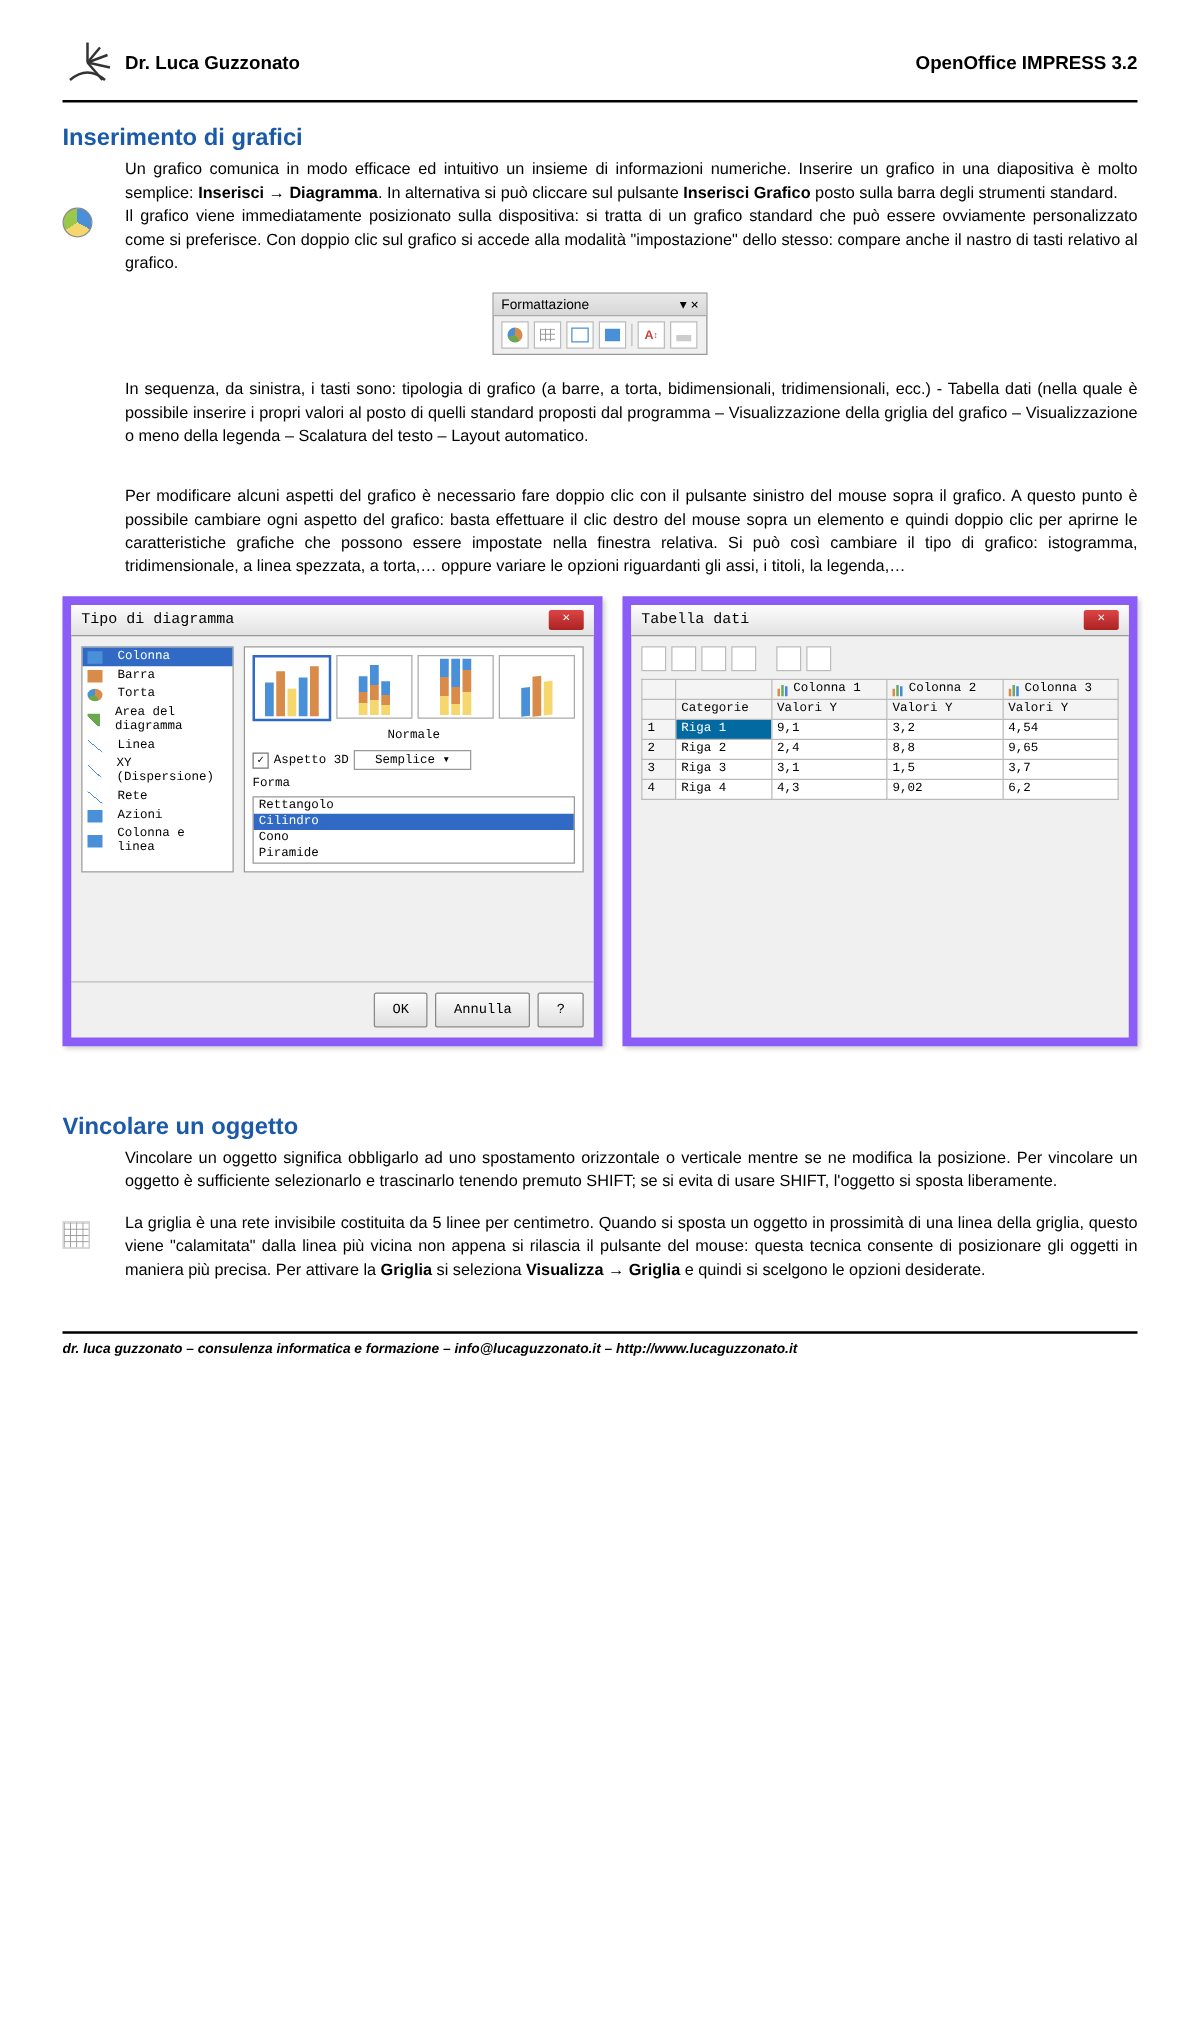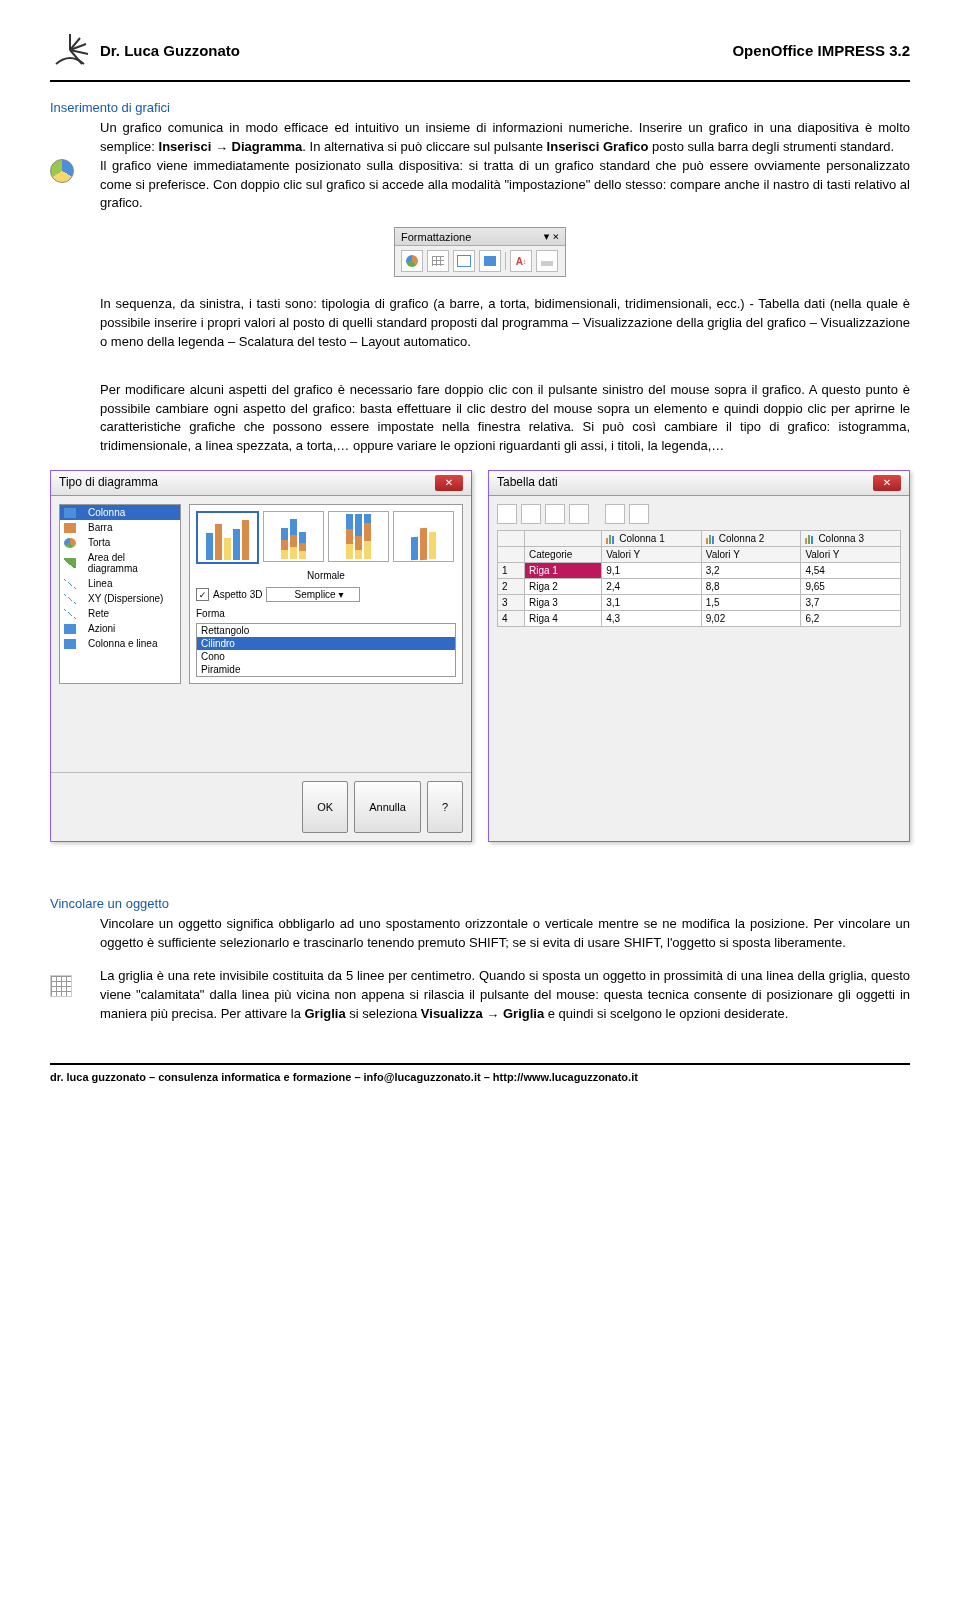--- a/index.html
+++ b/index.html
@@ -3,39 +3,39 @@
 <meta charset="utf-8">
 <style>
 body { font-family: Verdana, Arial, sans-serif; font-size: 13px; color: #000; margin: 0; padding: 0; background: #fff; width: 960px; }
 .page { padding: 30px 50px 20px 50px; }
 .header-row { display: flex; justify-content: space-between; align-items: center; margin-bottom: 10px; }
 .header-logo { width: 40px; height: 40px; display: flex; align-items: center; justify-content: center; }
 .header-left { display: flex; align-items: center; gap: 10px; }
 .header-name { font-weight: bold; font-size: 15px; }
 .header-right { font-weight: bold; font-size: 15px; }
 .hr-line { border-top: 2px solid #000; margin: 2px 0 18px 0; }
-h2.section { color: #1a5aa8; font-size: 13px; font-weight: normal; margin: 10px 0 4px 0; }
+h2.section { color: #1a5aa8; font-size: 19px; font-weight: bold; margin: 10px 0 4px 0; }
 .body-block { display: flex; align-items: flex-start; margin-bottom: 14px; }
 .icon-col { width: 50px; flex-shrink: 0; }
 .text-col { flex: 1; text-align: justify; line-height: 1.45; }
 .icon-pie { width: 22px; height: 22px; border-radius: 50%; background: conic-gradient(#4a90d9 0 33%, #f5d76e 33% 66%, #9ac84a 66% 100%); border:1px solid #888; margin-top:40px; }
 .icon-grid { width: 20px; height: 20px; background-image: linear-gradient(90deg,#999 1px,transparent 1px),linear-gradient(#999 1px,transparent 1px); background-size:5px 5px; border:1px solid #ccc; margin-top:8px; }
 
 
 .fmt-wrap { display:flex; justify-content:center; margin:10px 0 18px 0; }
 .fmt-toolbar { background:#f0f0f0; border:1px solid #999; width:170px; font-size:11px; }
 .fmt-title { background:linear-gradient(#e8e8e8,#d8d8d8); padding:2px 6px; display:flex; justify-content:space-between; align-items:center; border-bottom:1px solid #aaa; }
 .fmt-close { font-family:monospace; }
 .fmt-icons { display:flex; gap:4px; padding:4px 6px; align-items:center; }
 .fmt-btn { width:20px; height:20px; border:1px solid #bbb; background:#fff; display:flex; align-items:center; justify-content:center; font-size:10px; }
 .fmt-sep { width:1px; height:18px; background:#bbb; }
 
 
 .dialogs-row { display:flex; gap:16px; margin:14px 0; }
-.dialog { background:#f0f0f0; border:1px solid #8b5cf6; flex:1; font-size:11px; box-shadow:2px 2px 4px rgba(0,0,0,0.2); }
+.dialog { background:#f0f0f0; border:7px solid #8b5cf6; flex:1; font-size:11px; box-shadow:2px 2px 4px rgba(0,0,0,0.2);font-family:Liberation Mono, monospace; }
 .dlg-title { background:linear-gradient(#fdfdfd,#e2e2e2); padding:4px 8px; display:flex; justify-content:space-between; border-bottom:1px solid #999; font-size:12px; }
 .dlg-x { background:linear-gradient(#d44,#a22); color:#fff; width:28px; height:16px; text-align:center; border-radius:2px; font-size:10px; line-height:16px; }
 .dlg-body { padding:8px; min-height:260px; }
 
 .chart-type-row { display:flex; gap:8px; }
 .chart-list { background:#fff; border:1px solid #999; width:120px; font-size:10px; }
 .chart-list-item { padding:2px 4px; display:flex; align-items:center; gap:12px; }
 .chart-list-item.sel { background:#316ac5; color:#fff; }
 .mini-ic { width:12px; height:10px; display:inline-block; }
 .ic-col { background:linear-gradient(to top,#4a90d9 100%,transparent 0); }
@@ -48,35 +48,35 @@
 .prev-box { width:55px; height:45px; border:1px solid #aaa; background:#fff; display:flex; align-items:flex-end; justify-content:center; gap:2px; padding:2px; }
 .prev-box.sel { border:2px solid #316ac5; }
 .bar { width:7px; }
 .ck-row { display:flex; align-items:center; gap:4px; margin:6px 0; font-size:10px; }
 .ck { width:11px; height:11px; border:1px solid #777; background:#fff; display:inline-flex; align-items:center; justify-content:center; font-size:9px; }
 .sel-box { background:#fff; border:1px solid #999; padding:1px 16px; min-width:60px; display:inline-block;text-align:right; }
 .shape-list { background:#fff; border:1px solid #999; margin-top:4px; font-size:10px; }
 .shape-list div { padding:1px 4px; }
 .shape-list .sel { background:#316ac5; color:#fff; }
 .dlg-footer { display:flex; justify-content:flex-end; gap:6px; padding:8px; border-top:1px solid #bbb; }
-.dlg-btn { background:linear-gradient(#fdfdfd,#e0e0e0); border:1px solid #888; padding:19px 14px; font-size:11px; border-radius:2px; }
+.dlg-btn { background:linear-gradient(#fdfdfd,#e0e0e0); border:1px solid #888; padding:7px 14px; font-size:11px; border-radius:2px; }
 
 .data-toolbar { display:flex; gap:4px; margin-bottom:6px; }
 .dt-btn { width:18px; height:18px; border:1px solid #bbb; background:#fff; }
 table.data-tbl { border-collapse:collapse; width:100%; background:#fff; font-size:10px; }
 table.data-tbl th, table.data-tbl td { border:1px solid #bbb; padding:2px 4px; text-align:left; }
 table.data-tbl th { background:#f4f4f4; font-weight:normal; }
 .th-top { display:flex; align-items:center; gap:3px; }
 .col-ic { width:10px; height:10px; display:inline-flex; align-items:flex-end; gap:1px; }
 .col-ic span { width:2px; background:#d98b4a; }
-.row-sel { background:#be185d; color:#fff; }
+.row-sel { background:#0369a1; color:#fff; }
 .rownum { background:#f4f4f4; text-align:center; width:18px; }
 
 .footer-sep { border-top:2px solid #000; margin:40px 0 6px 0; }
-.footer-txt { font-size:11px; font-weight:bold; }
+.footer-txt { font-size:11px; font-style:italic; font-weight:bold; }
 .bold { font-weight:bold; }
 </style>
 </head>
 <body>
 
 <div class="page">
   <div class="header-row">
     <div class="header-left">
       <div class="header-logo">
         <svg viewBox="0 0 40 40" width="40" height="40">

